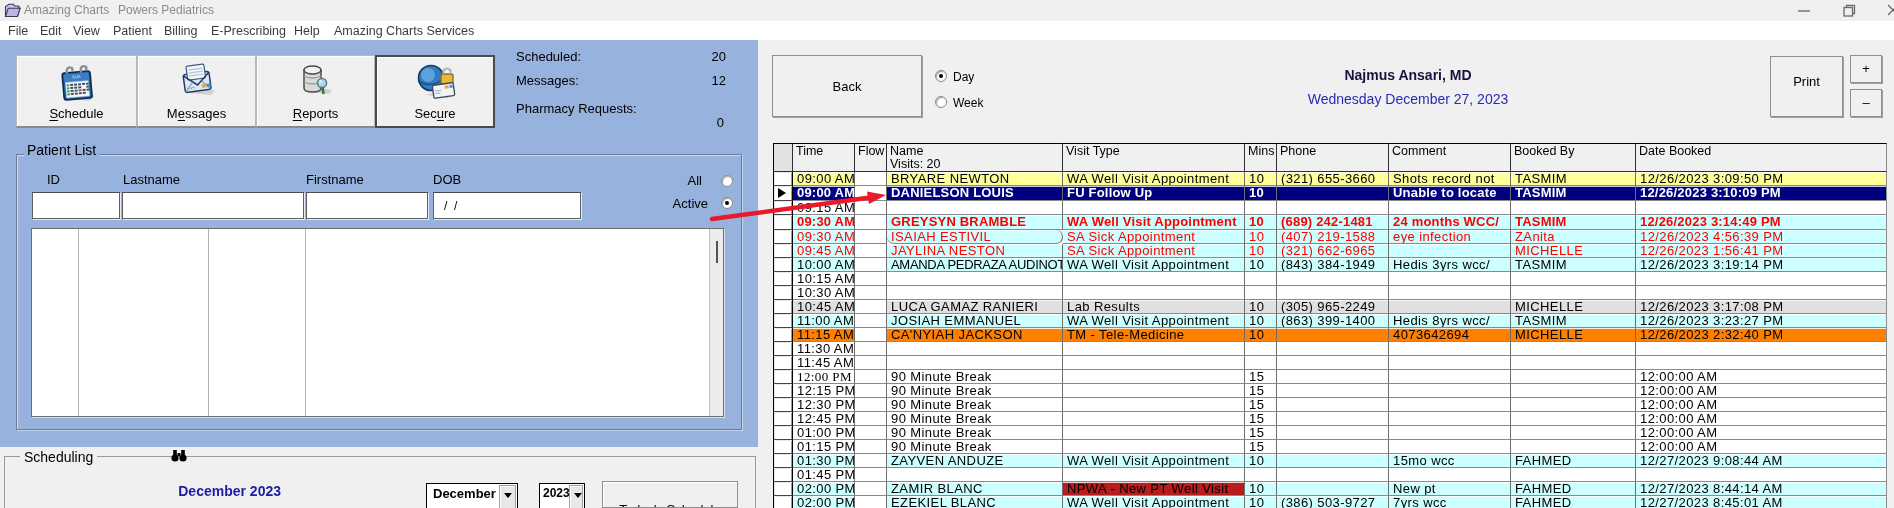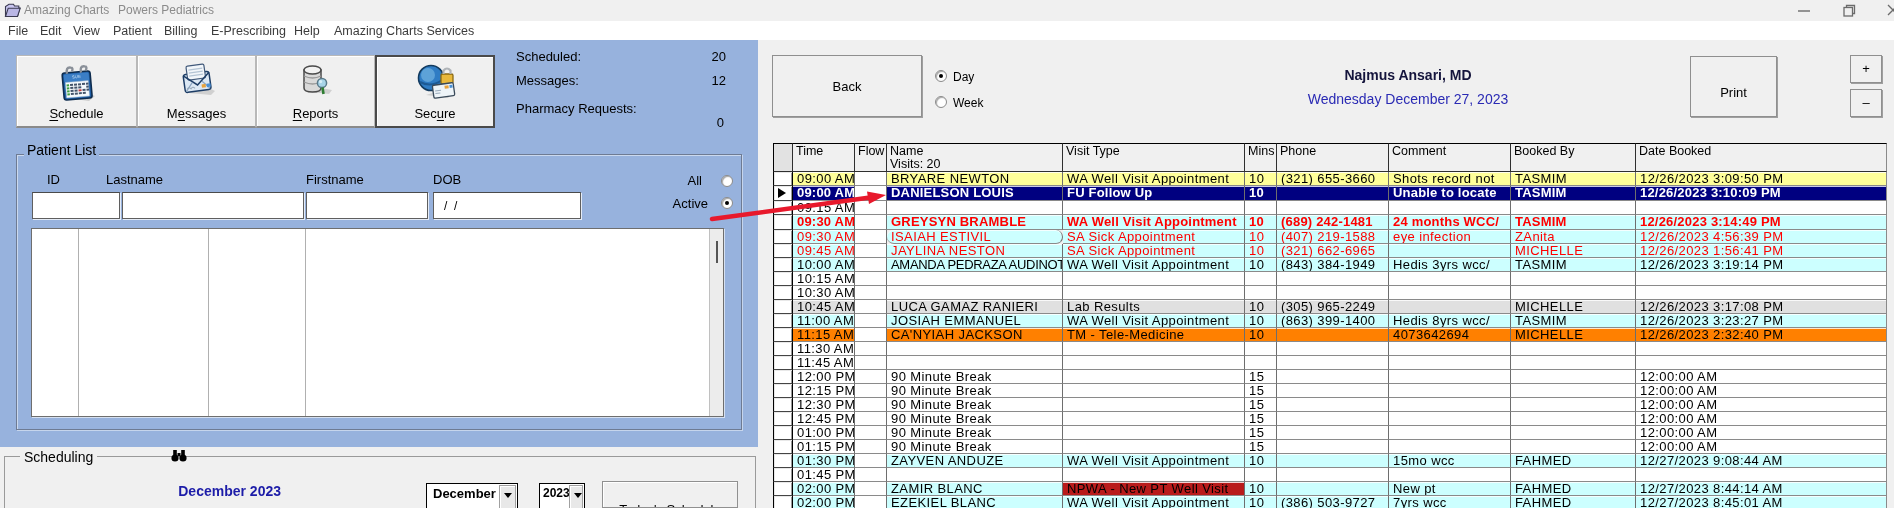--- a/index.html
+++ b/index.html
@@ -181,21 +181,21 @@
   <div class="stat" style="left:516px;top:49px">Scheduled:</div>
     <div class="stat" style="left:690px;top:49px;width:36px;text-align:right">20</div>
   <div class="stat" style="left:516px;top:73px">Messages:</div>
     <div class="stat" style="left:690px;top:73px;width:36px;text-align:right">12</div>
   <div class="stat" style="left:516px;top:101px">Pharmacy Requests:</div>
     <div class="stat" style="left:688px;top:115px;width:36px;text-align:right">0</div>
 
   <div id="plgroup"></div>
     <div id="pllabel">Patient List</div>
   <div class="flabel" style="left:47px;top:172px">ID</div>
-  <div class="flabel" style="left:106px;top:172px">Lastname</div>
+  <div class="flabel" style="left:123px;top:172px">Lastname</div>
   <div class="flabel" style="left:306px;top:172px">Firstname</div>
   <div class="flabel" style="left:433px;top:172px">DOB</div>
   <div class="finput" style="left:32px;width:88px"></div>
   <div class="finput" style="left:122px;width:182px"></div>
   <div class="finput" style="left:306px;width:122px"></div>
   <div class="finput" style="left:433px;width:148px">/&nbsp;&nbsp;/</div>
   <div class="flabel" style="left:672px;top:173px;width:30px;text-align:right">All</div>
   <div class="radio" style="left:721px;top:175px"></div>
   <div class="flabel" style="left:662px;top:196px;width:46px;text-align:right">Active</div>
   <div class="radio on" style="left:721px;top:197px"></div>
@@ -222,21 +222,21 @@
   <div class="combo" style="left:539px;width:46px;padding-left:3px;font-size:12px">2023<span class="db" style="width:14px"></span></div>
   <div id="todaybtn">Today's Schedule</div>
 
   <div class="wbtn" style="left:772px;top:55px;width:150px;height:62px;padding-top:23px">Back</div>
   <div class="radio on" style="left:935px;top:70px"></div>
     <div id="daytxt" style="left:953px;top:70px">Day</div>
   <div class="radio" style="left:935px;top:96px"></div>
     <div id="weektxt" style="left:953px;top:96px">Week</div>
   <div id="docname">Najmus Ansari, MD</div>
   <div id="docdate">Wednesday December 27, 2023</div>
-  <div class="wbtn" style="left:1690px;top:56px;width:87px;height:61px;padding-top:28px">Print</div>
+  <div class="wbtn" style="left:1770px;top:56px;width:73px;height:61px;padding-top:17px">Print</div>
   <div class="wbtn" style="left:1850px;top:55px;width:32px;height:28px;padding-top:5px">+</div>
   <div class="wbtn" style="left:1850px;top:89px;width:32px;height:28px;padding-top:5px">–</div>
 
   <div id="tblwrap">
   <table>
   <colgroup>
           <col style="width:20px">
           <col style="width:62px">
           <col style="width:32px">
           <col style="width:176px">
@@ -427,21 +427,21 @@
             <td style="background:#fff;color:#000;"></td>
             <td style="background:#fff;color:#000;"></td>
             <td style="background:#fff;color:#000;"></td>
             <td style="background:#fff;color:#000;"></td>
             <td style="background:#fff;color:#000;"></td>
             <td style="background:#fff;color:#000;"></td>
             <td style="background:#fff;color:#000;"></td>
           </tr>
 <tr>
             <td class="selc"></td>
-            <td style="background:#fff;color:#000;">12:00 PM</td>
+            <td style="background:#fff;color:#000;font-family:Liberation Serif, serif;">12:00 PM</td>
             <td class="flowc"></td>
             <td style="background:#fff;color:#000;">90 Minute Break</td>
             <td style="background:#fff;color:#000;"></td>
             <td style="background:#fff;color:#000;">15</td>
             <td style="background:#fff;color:#000;"></td>
             <td style="background:#fff;color:#000;"></td>
             <td style="background:#fff;color:#000;"></td>
             <td style="background:#fff;color:#000;">12:00:00 AM</td>
           </tr>
 <tr>

